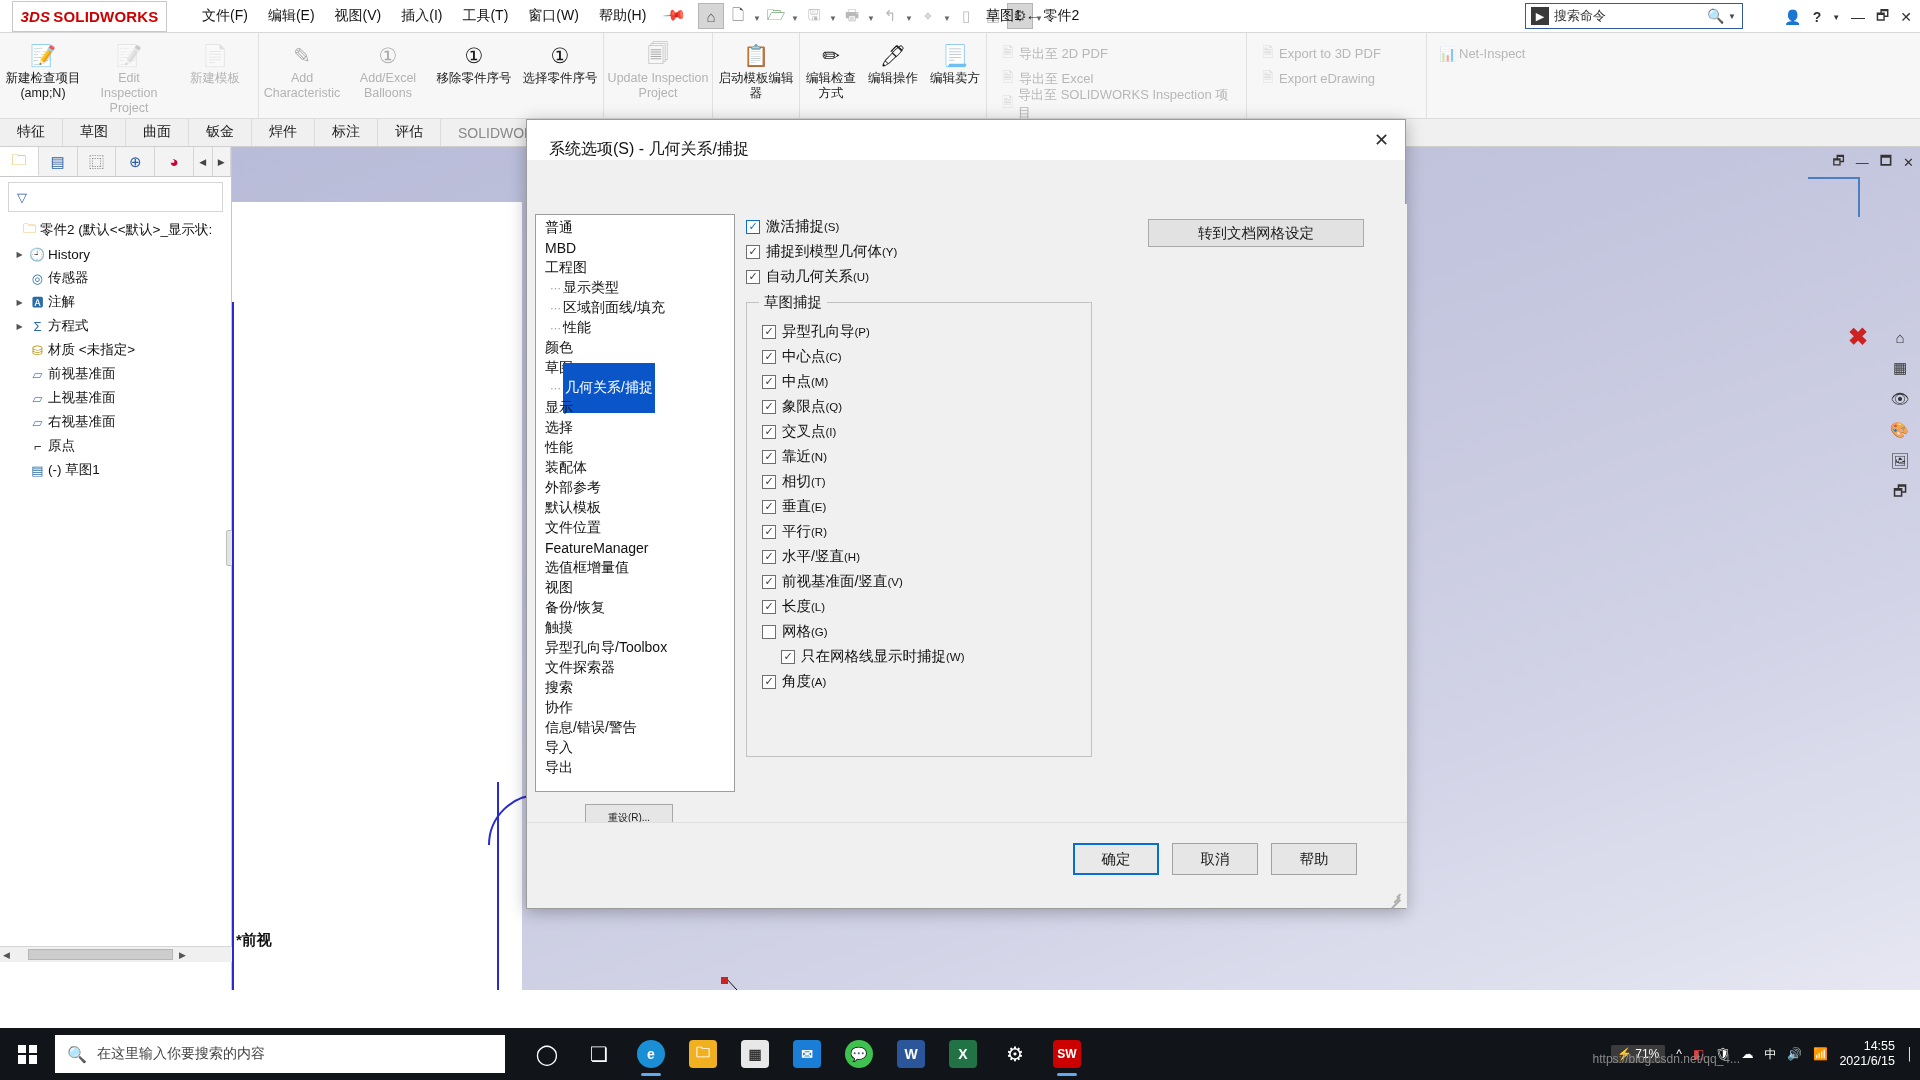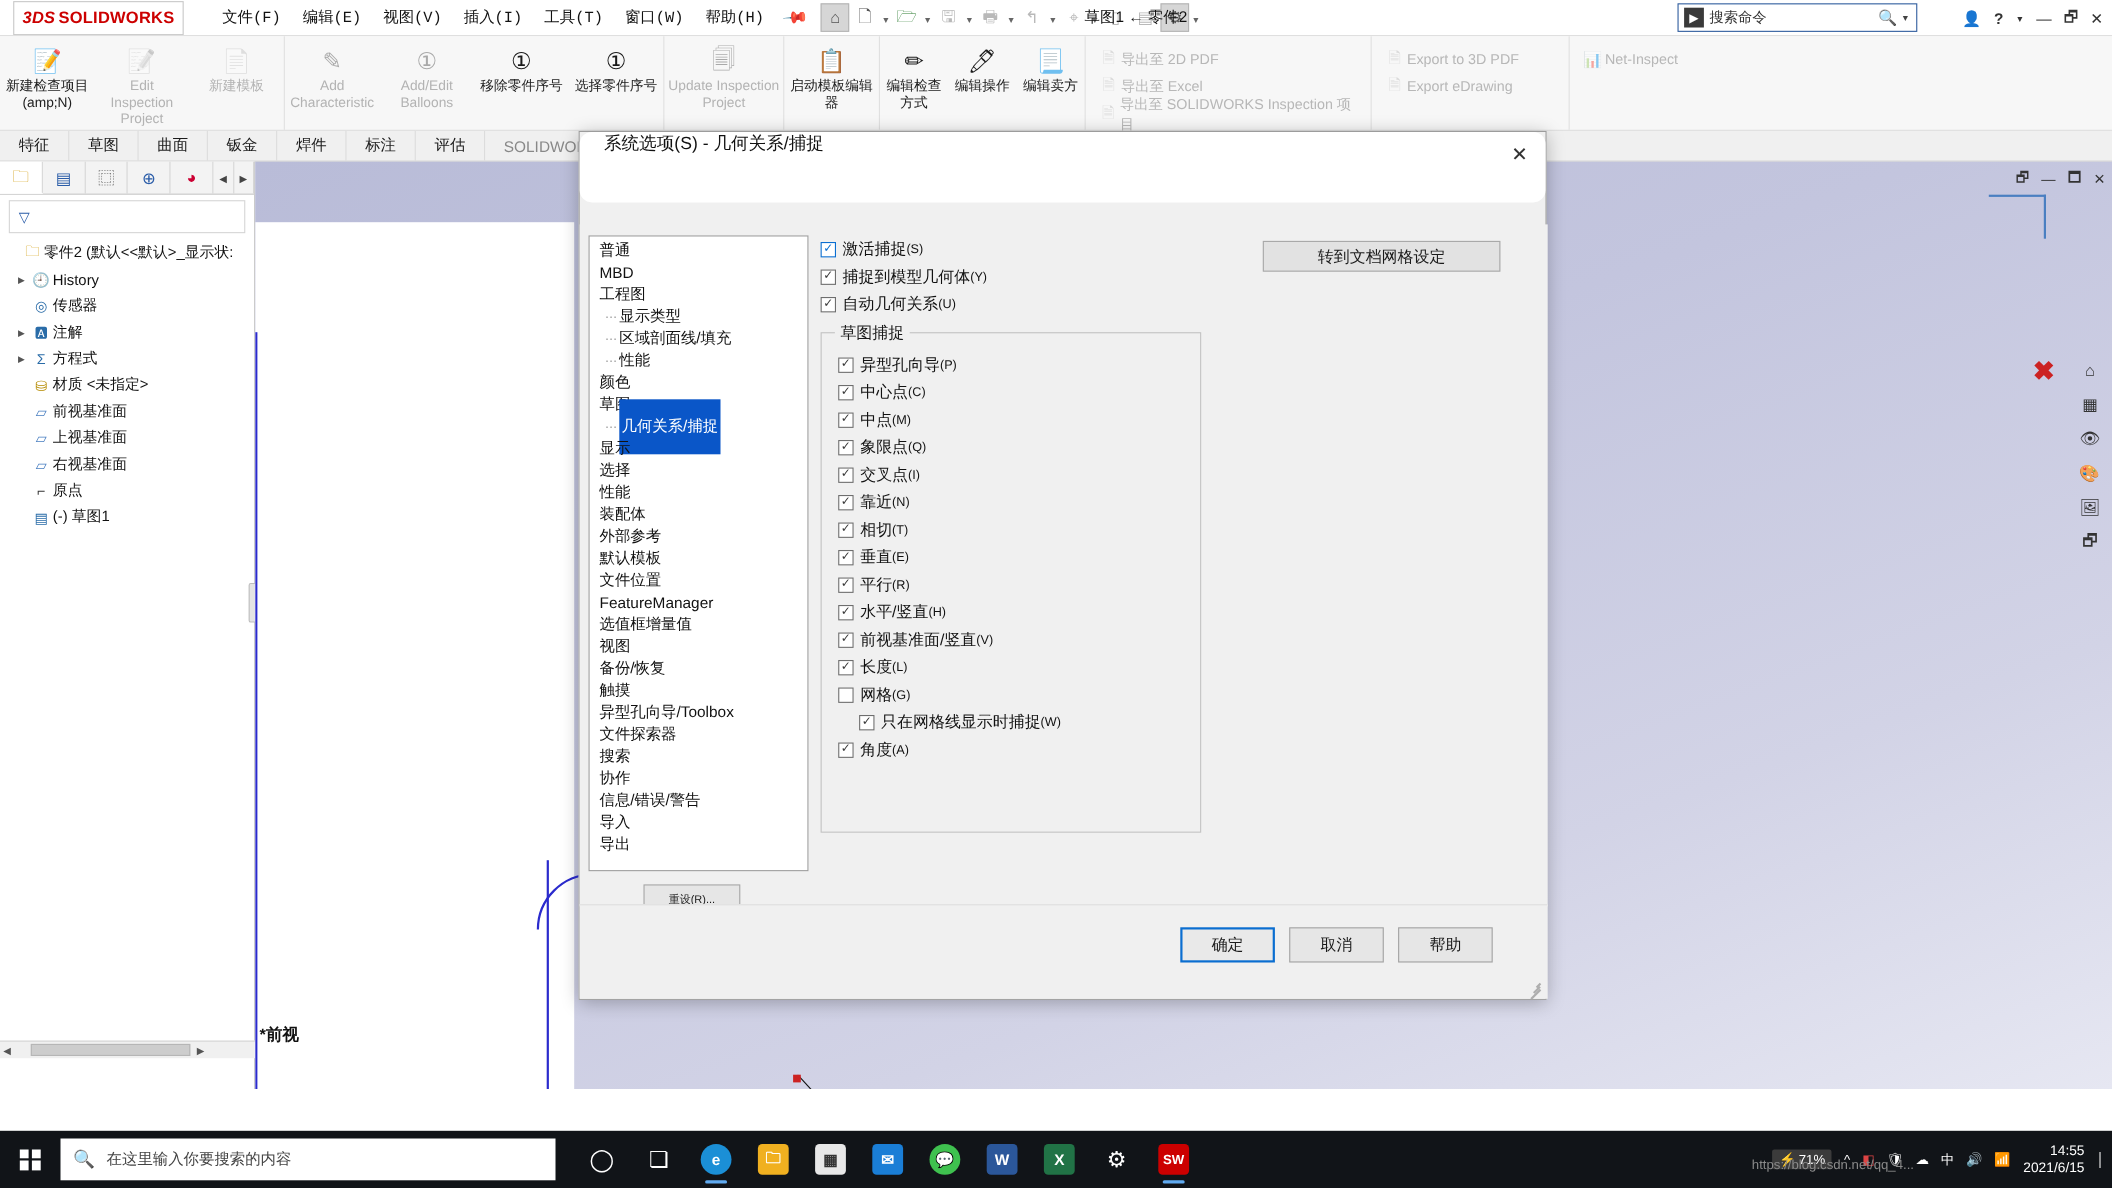--- a/index.html
+++ b/index.html
@@ -18,21 +18,21 @@
     display:flex; align-items:center;
   }
   .sw-logo{
     width:155px; height:31px; margin-left:12px;
     border:1px solid #c8c8c8; background:#fff;
     display:flex; align-items:center; justify-content:center;
     font-weight:bold; font-size:15px; color:#cc0000; letter-spacing:.2px;
   }
   .sw-logo .ds{ font-style:italic; font-weight:bold; margin-right:3px;}
   .sw-logo .w{ color:#cc0000; font-weight:bold;}
-  .menubar{ display:flex; margin-left:26px; gap:2px;font-family:Liberation Mono, monospace;}
+  .menubar{ display:flex; margin-left:26px; gap:2px;}
   .menubar .mi{ padding:3px 9px; font-size:14px; color:#111; cursor:default;}
   .pin{ margin-left:10px; color:#3b6fb5; font-size:15px; transform:rotate(40deg);}
   .qtoolbar{ display:flex; align-items:center; margin-left:14px; gap:1px; height:31px;}
   .qbtn{ width:26px;height:26px; display:flex;align-items:center;justify-content:center;
     font-size:15px; color:#555;}
   .qbtn.active{ background:#d6d6d6; border:1px solid #b5b5b5;}
   .qbtn.dim{ color:#b9b9b9;}
   .qcaret{ width:10px;height:26px; display:flex;align-items:flex-end;justify-content:center;
     font-size:8px; color:#666; padding-bottom:6px;}
   .doctitle{ position:absolute; left:986px; top:7px; font-size:14px; color:#111;}
@@ -127,21 +127,21 @@
   .tbi.run::after{ content:""; position:absolute; bottom:2px; left:14px; width:20px; height:3px;
      background:#60aaf0; border-radius:2px;}
   .trayarea{ position:absolute; right:0; height:52px; display:flex; align-items:center;
      color:#fff; font-size:12px; gap:11px; padding-right:8px;}
   .batt{ display:flex; align-items:center; gap:3px; background:#3b3b3b; padding:2px 6px; border-radius:2px;}
   .clock{ text-align:right; line-height:15px; font-size:12.5px;}
   .wm{ position:absolute; right:180px; bottom:14px; color:#8a8a8a; font-size:12px; z-index:70;}
   
   .dialog{ position:absolute; left:526px; top:119px; width:880px; height:790px;
     background:#f0f0f0; border:1px solid #9c9c9c; box-shadow:0 3px 16px rgba(0,0,0,.28); z-index:50;}
-  .dlg-title{ height:64px; background:#fff; display:flex; align-items:flex-start; position:relative;border-radius:11px;}
+  .dlg-title{ height:40px; background:#fff; display:flex; align-items:flex-end; position:relative;}
   .dlg-title .t{ margin-left:22px; font-size:16px; color:#111;}
   .dlg-close{ position:absolute; right:0; top:0; width:47px; height:40px; display:flex;
     align-items:center; justify-content:center; font-size:18px; color:#333;}
   .dlg-tabsrow{ height:36px; position:relative; background:#f0f0f0; }
   .dtab{ position:absolute; top:5px; height:31px; padding:6px 12px 0 12px; font-size:15px;
       background:#f0f0f0; color:#111;}
   .dtab.sel{ background:#fff; border:1px solid #c4c4c4; border-bottom:1px solid #fff;}
   .dlg-search{ position:absolute; right:16px; top:28px; width:255px; height:28px;
      background:#fff; border:1px solid #c8c8c8; display:flex; align-items:center; padding:0 7px;
      font-size:13.5px; color:#555; gap:6px;}
@@ -255,21 +255,21 @@
       <div class="lb">新建模板</div>
     </div>
   </div>
   <div class="rgroup">
     <div class="rbtn dis">
       <div class="ic">✎</div>
       <div class="lb">Add Characteristic</div>
     </div>
     <div class="rbtn dis">
       <div class="ic">①</div>
-      <div class="lb">Add/Edit Balloons</div>
+      <div class="lb">Add/Excel Balloons</div>
     </div>
     <div class="rbtn">
       <div class="ic">①</div>
       <div class="lb">移除零件序号</div>
     </div>
     <div class="rbtn">
       <div class="ic">①</div>
       <div class="lb">选择零件序号</div>
     </div>
   </div>

